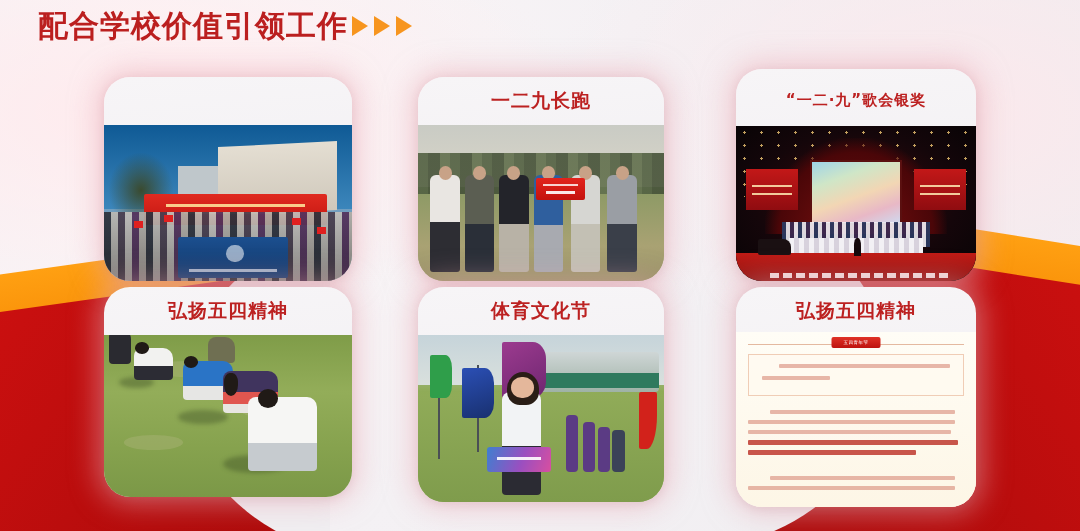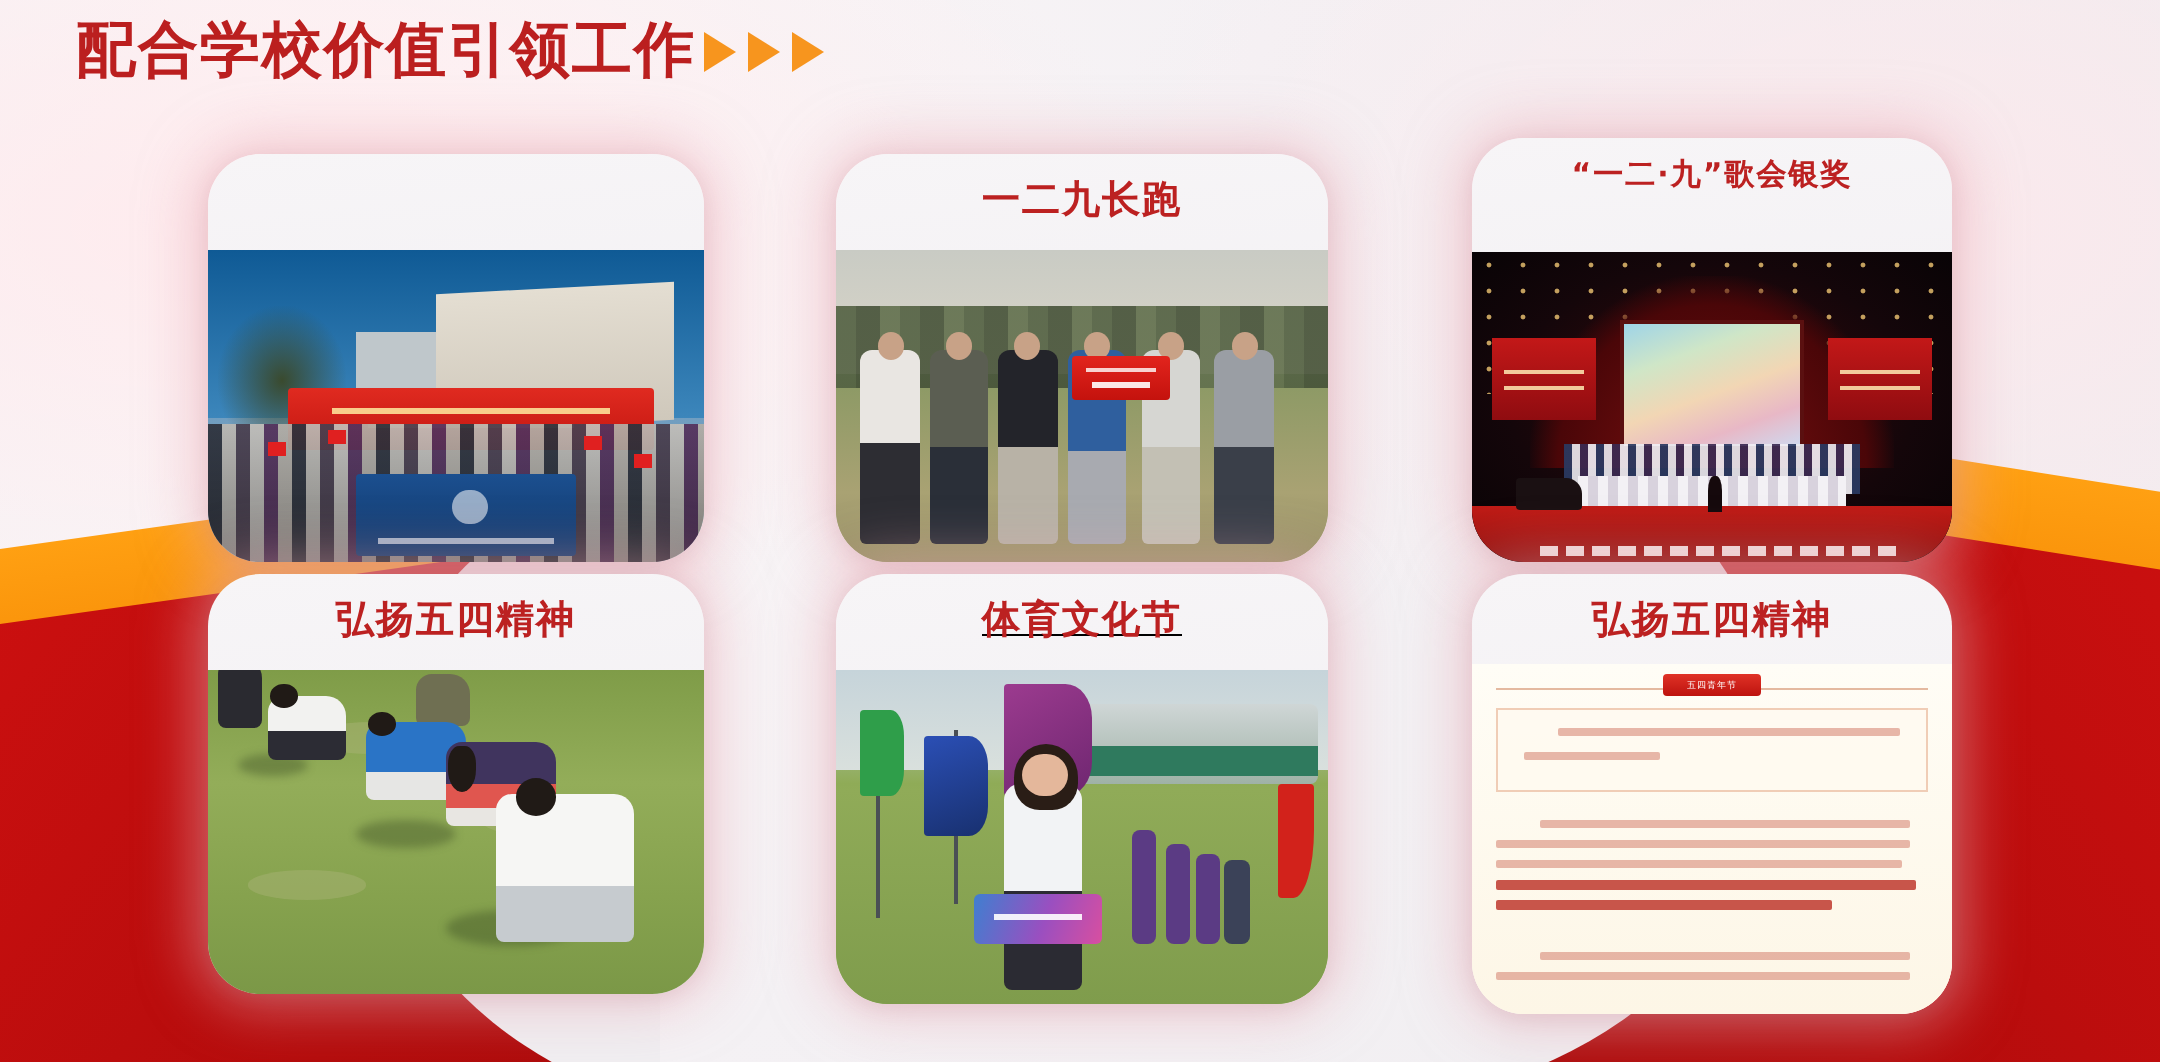--- a/index.html
+++ b/index.html
@@ -101,21 +101,21 @@
     box-shadow:0 0 28px 6px rgba(232,170,180,.55), 0 2px 10px rgba(120,60,70,.12);
     overflow:hidden;
     pointer-events:auto;
   }
   .card-title{
     text-align:center; color:#bc2121; font-weight:bold;
     font-family:"DejaVu Sans","Liberation Sans",sans-serif;
     letter-spacing:1px;
   }
   .card-title.one{ font-size:19px; padding-top:13px; line-height:1.1; }
-  .card-title.two{ font-size:15px; padding-top:9px; line-height:1.28; }
+  .card-title.two{ font-size:15px; padding-top:22px; line-height:1.28; }
   .photo{
     position:absolute; left:0; right:0; bottom:0;
     overflow:hidden;
   }
 
   
   .p1{ background:linear-gradient(180deg,#1d5d90 0%,#2f7bb0 38%,#6f9ec2 52%,#8a9aa0 100%); }
   .p1 .sky{ position:absolute;left:0;top:0;right:0;height:54%;background:linear-gradient(180deg,#0f5a95,#3c86bb); }
   .p1 .bldg{ position:absolute;left:46%;top:12%;width:48%;height:44%;background:linear-gradient(180deg,#e4ded2,#cfc8bb);transform:skewY(-3deg); }
   .p1 .bldg2{ position:absolute;left:30%;top:26%;width:22%;height:30%;background:#bfc7cb; }
@@ -335,21 +335,21 @@
       </div>
       <div class="stu" style="left:48%;top:22%;width:22%;height:26%;background:linear-gradient(180deg,#40345e 0 50%,#e0564f 50% 78%,#e8e6e2 78% 100%)">
         <span class="stuhead" style="left:2%;top:6%;width:26%;height:54%;border-radius:40% 40% 50% 50%"></span>
       </div>
       <div class="stu" style="left:58%;top:38%;width:28%;height:46%;background:linear-gradient(180deg,#f6f6f4 0 62%,#c6cbcf 62% 100%)">
         <span class="stuhead" style="left:14%;top:-10%;width:30%;height:26%"></span>
       </div>
     </div>
   </div>
 
-  <div class="card" style="left:418px;top:287px;width:246px;height:215px;text-decoration:underline;">
+  <div class="card" style="left:418px;top:287px;width:246px;height:215px;">
     <div class="card-title one">体育文化节</div>
     <div class="photo p5" style="height:167px;">
       <div class="sky"></div>
       <div class="stand"></div>
       <div class="standgrn"></div>
       <div class="grass"></div>
       <div class="flagp" style="left:8%;top:14%;height:60%"></div>
       <div class="flagc" style="left:5%;top:12%;width:9%;height:26%;background:#2f9e4a"></div>
       <div class="flagp" style="left:24%;top:18%;height:52%"></div>
       <div class="flagc" style="left:18%;top:20%;width:13%;height:30%;background:linear-gradient(160deg,#2b4fb5,#18306f)"></div>

